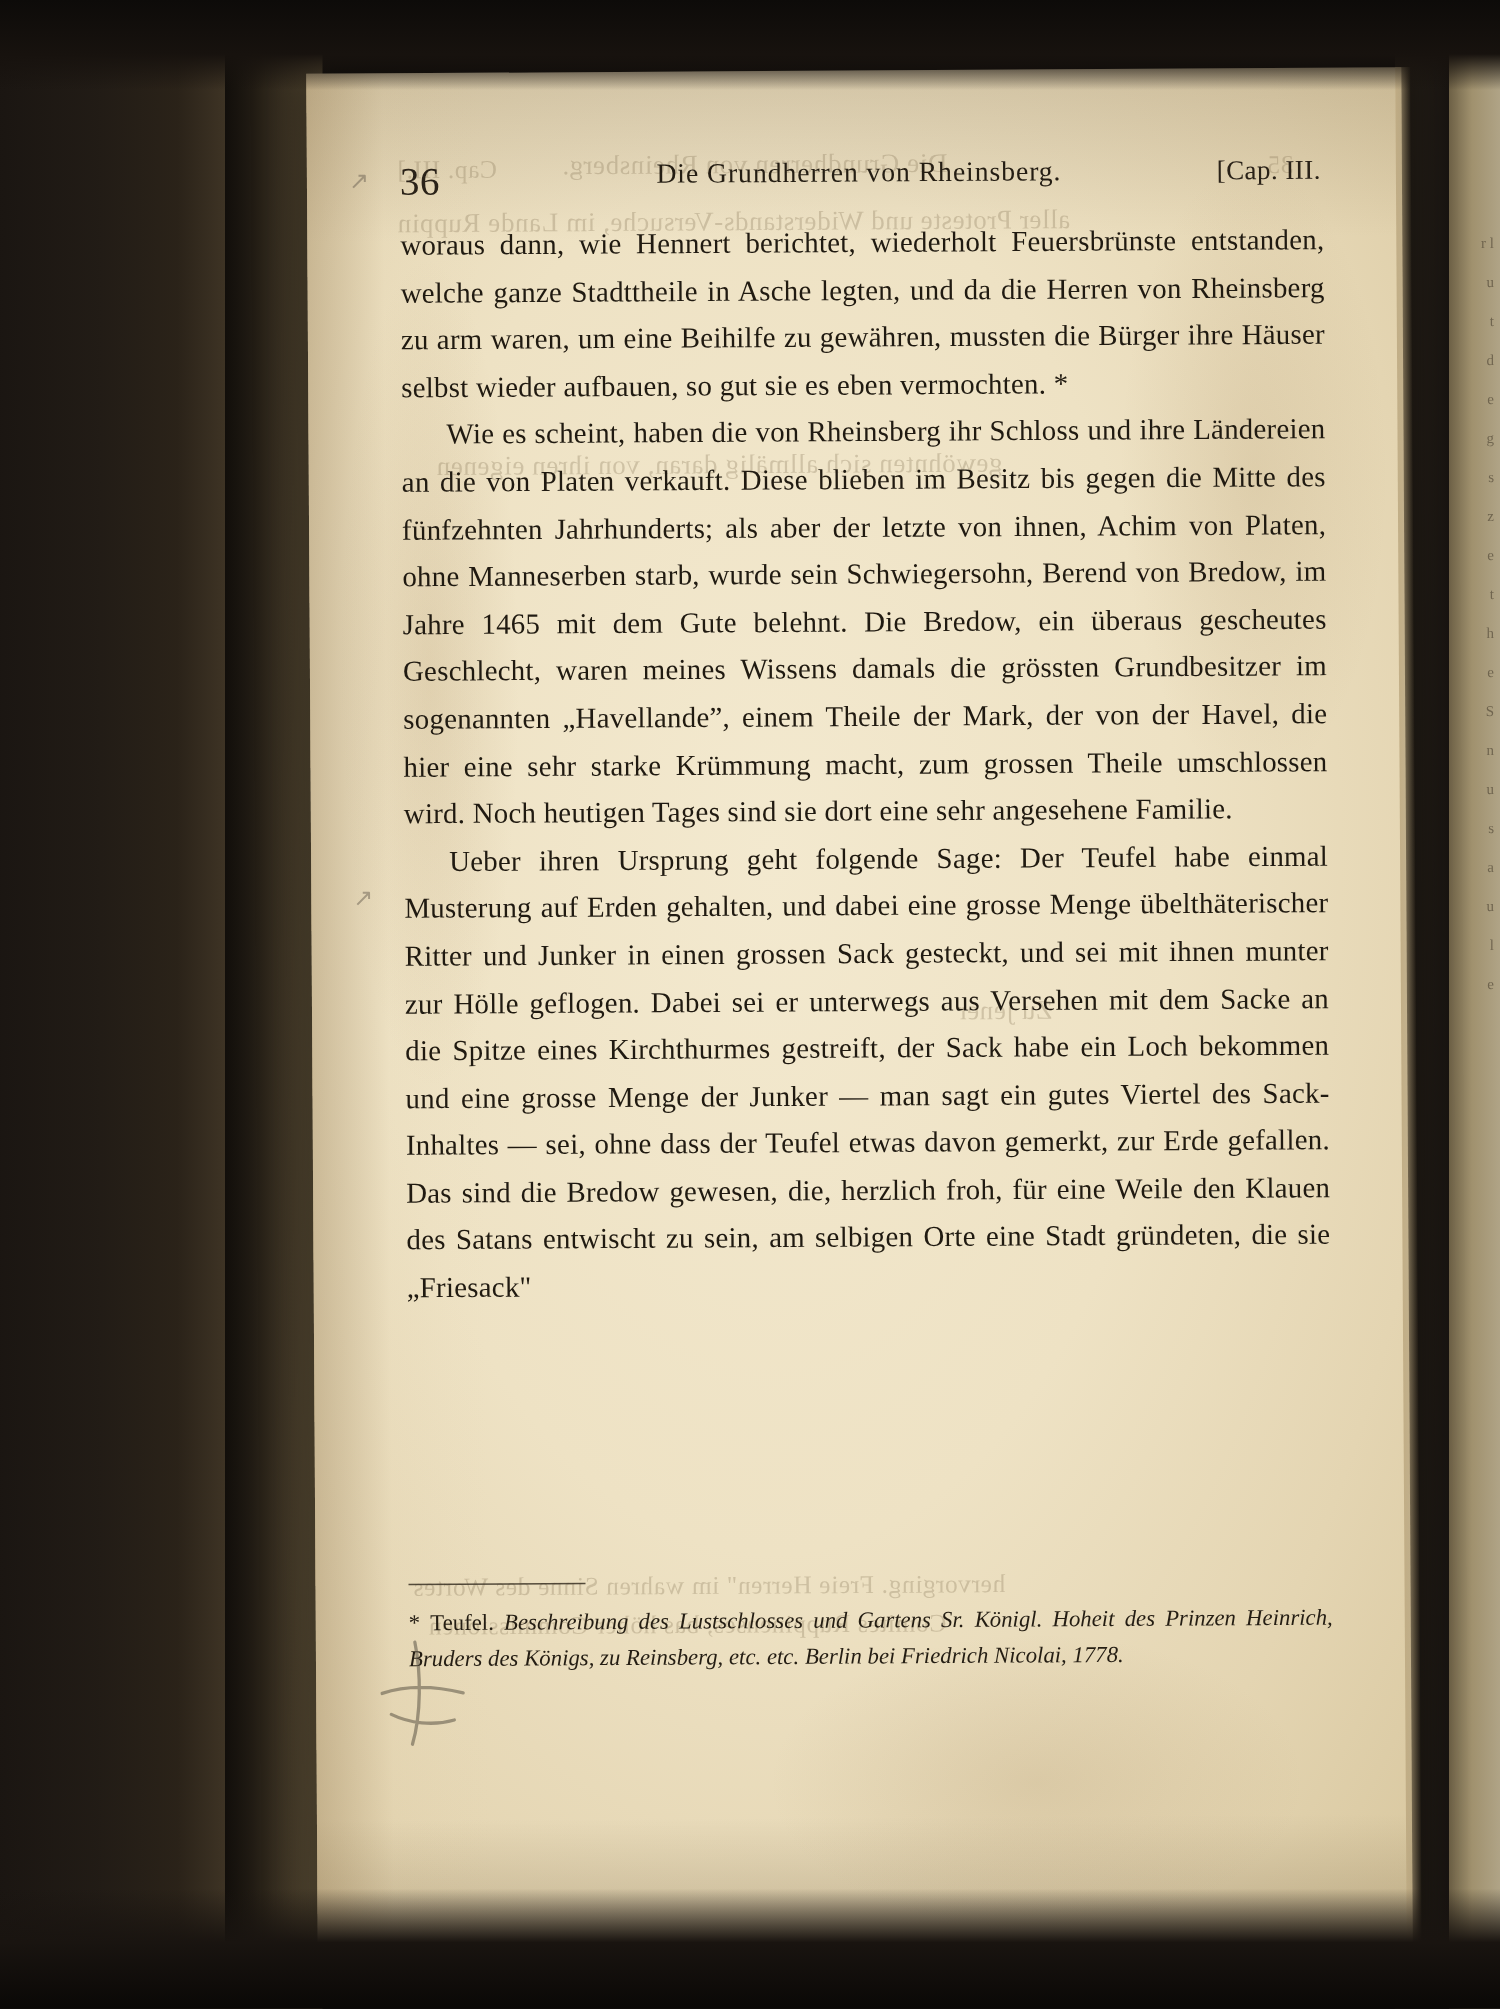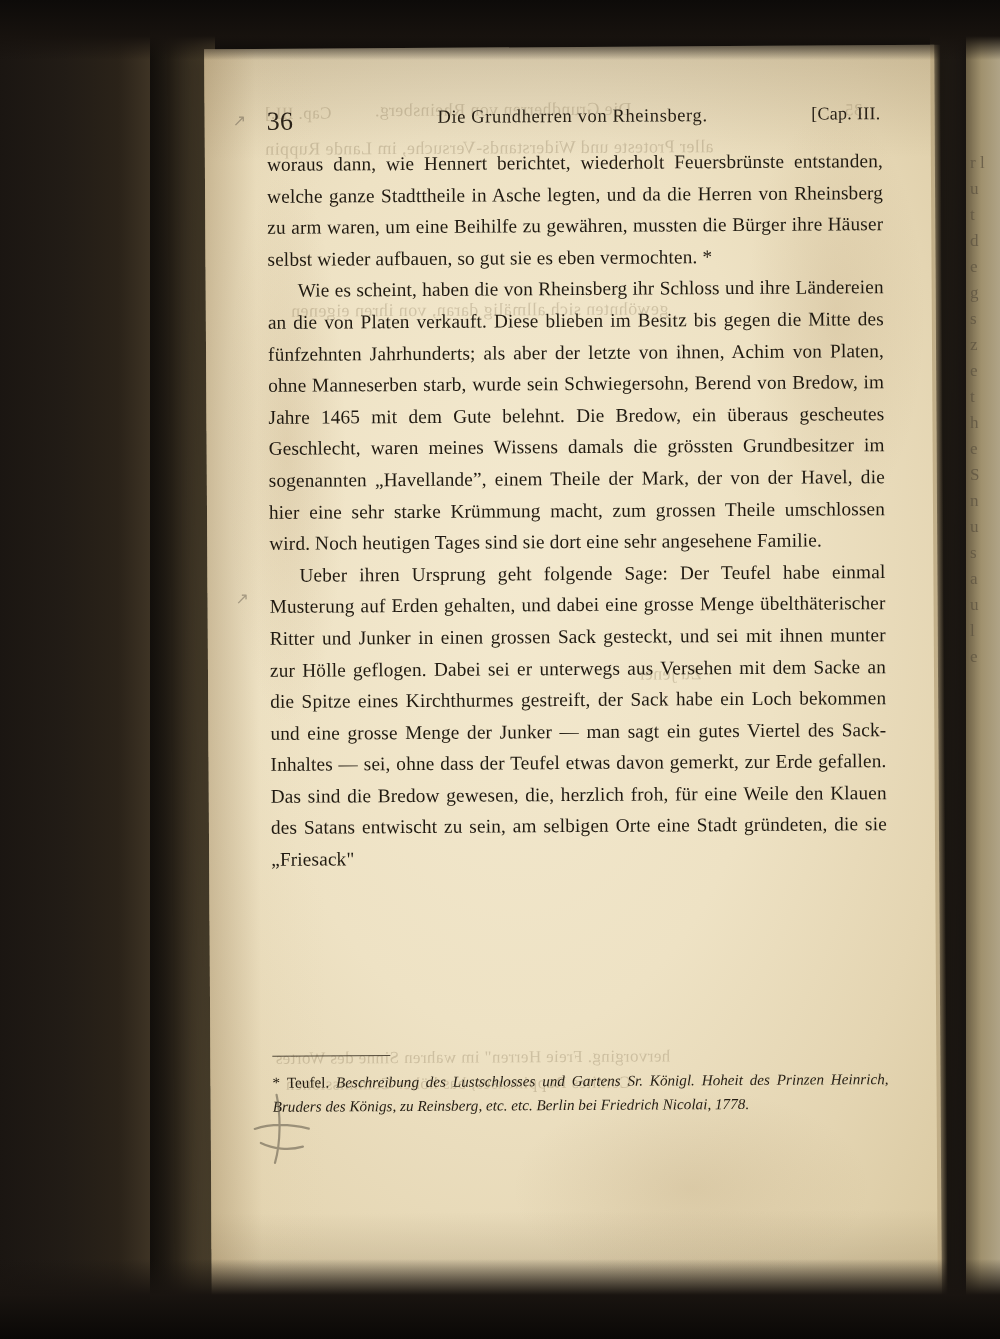--- a/index.html
+++ b/index.html
@@ -63,25 +63,25 @@
     height: 1339px;
     background: linear-gradient(to left, #cdbf9d 0%, #b9a87f 55%, #7d6f50 100%);
     opacity: 0.85;
   }
   .facing-text {
     position: absolute;
     top: 150px;
     right: 4px;
     width: 26px;
     color: #5d5340;
-    font-size: 17px;
+    font-size: 10px;
     line-height: 26px;
     font-family: "Liberation Serif", serif;
     opacity: 0.75;
-    text-align: left;
+    text-align: right;
     overflow: hidden;
     height: 900px;
   }
 
   
   .top-dark {
     position: absolute;
     left: 0; top: 0;
     width: 1000px; height: 60px;
     background: linear-gradient(to bottom, #0d0b09 0%, #17120e 60%, rgba(23,18,14,0) 100%);

